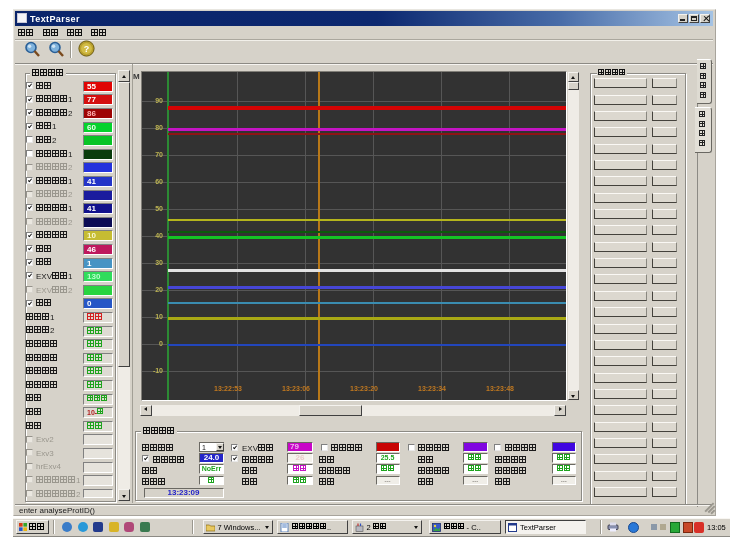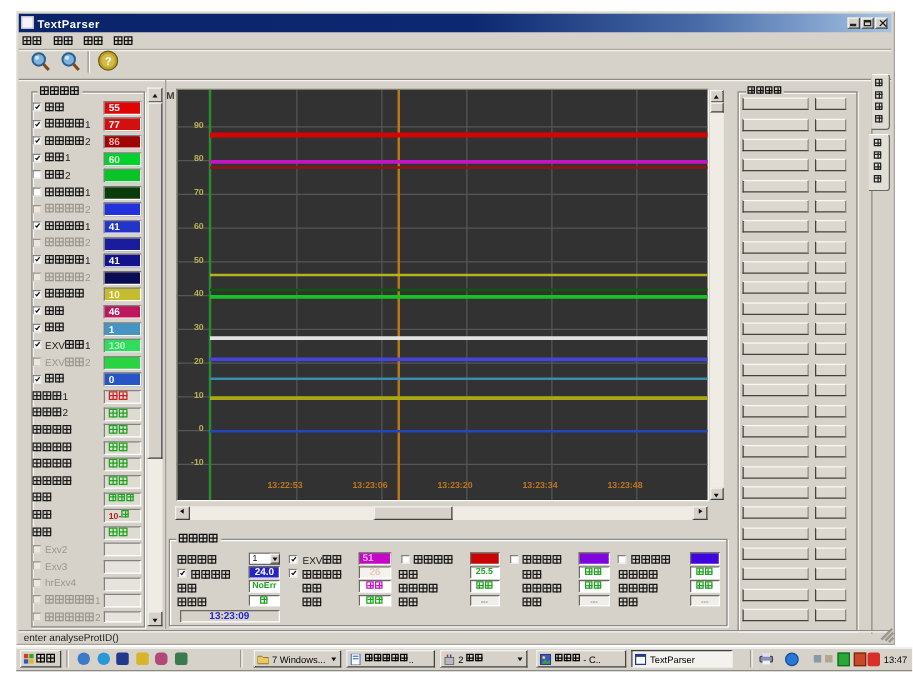--- a/index.html
+++ b/index.html
@@ -334,21 +334,21 @@
       <div class="k"></div>
     </div>
 <span class="lbl" style="left:242px;top:444px;">EXV<i class="h"></i><i class="h"></i></span>
 <div class="cb" style="left:231px;top:454.8px;">
       <div class="k"></div>
     </div>
 <span class="lbl" style="left:242px;top:455.5px;"><i class="h"></i><i class="h"></i><i class="h"></i><i class="h"></i></span>
 <span class="lbl" style="left:242px;top:466.5px;"><i class="h"></i><i class="h"></i></span>
 <span class="lbl" style="left:242px;top:477.5px;"><i class="h"></i><i class="h"></i></span>
 <div style="left:287px;top:442px;width:26px;height:9.5px;background:#c806c8;border:1px solid #6a6862;border-bottom-color:#fff;border-right-color:#fff;font:bold 8px 'Liberation Sans',sans-serif;color:#fff;text-align:center;line-height:7.5px;">
-      <span style="position:static;color:#f0b0f0;font-weight:bold;float:left;margin-left:2px;">51</span>
+      <span style="position:static;color:#f0b0f0;font-weight:bold;float:left;margin-left:2px;">79</span>
     </div>
 <div style="left:287px;top:453.3px;width:26px;height:9.5px;background:#f4f2ec;border:1px solid #6a6862;border-bottom-color:#fff;border-right-color:#fff;font:bold 8px 'Liberation Sans',sans-serif;color:#ccc;text-align:center;line-height:7.5px;"><span style="position:static;color:#e8c8c8;">26</span></div>
 <div style="left:287px;top:464.4px;width:26px;height:9.5px;background:#fff;border:1px solid #6a6862;border-bottom-color:#fff;border-right-color:#fff;font:bold 8px 'Liberation Sans',sans-serif;color:#1ea41e;text-align:center;line-height:7.5px;"><i class="h6" style="color:#c414c4"></i><i class="h6" style="color:#c414c4"></i></div>
 <div style="left:287px;top:475.5px;width:26px;height:9.5px;background:#fff;border:1px solid #6a6862;border-bottom-color:#fff;border-right-color:#fff;font:bold 8px 'Liberation Sans',sans-serif;color:#1ea41e;text-align:center;line-height:7.5px;"><i class="h6" style="color:#1ea41e"></i><i class="h6" style="color:#1ea41e"></i></div>
 <div class="cb" style="left:320.5px;top:443.5px;"></div>
 <span class="lbl" style="left:331px;top:444px;"><i class="h"></i><i class="h"></i><i class="h"></i><i class="h"></i></span>
 <span class="lbl" style="left:318.5px;top:455.5px;"><i class="h"></i><i class="h"></i></span>
 <span class="lbl" style="left:318.5px;top:466.5px;"><i class="h"></i><i class="h"></i><i class="h"></i><i class="h"></i></span>
 <span class="lbl" style="left:318.5px;top:477.5px;"><i class="h"></i><i class="h"></i></span>
 <div style="left:375.5px;top:442px;width:24px;height:9.5px;background:#c80404;border:1px solid #6a6862;border-bottom-color:#fff;border-right-color:#fff;font:bold 8px 'Liberation Sans',sans-serif;color:#fff;text-align:center;line-height:7.5px;"></div>
@@ -450,13 +450,13 @@
         <rect x="3" y="0.5" width="6" height="3" fill="#dde"></rect>
         <rect x="3" y="6.5" width="6" height="3" fill="#eef"></rect>
       </svg>
     </div>
 <div style="left:628px;top:521.5px;width:11px;height:11px;border-radius:5.5px;background:#2878d8;border:1px solid #1a4a90;"></div>
 <div style="left:651px;top:524px;width:6px;height:6px;background:#8a98a8;"></div>
 <div style="left:660px;top:524px;width:6px;height:6px;background:#b0a890;"></div>
 <div style="left:670px;top:521.5px;width:10px;height:11px;background:#28a838;border:1px solid #116a1e;"></div>
 <div style="left:682.5px;top:521.5px;width:10px;height:11px;background:#c84828;border:1px solid #7a2810;"></div>
 <div style="left:693.5px;top:521.5px;width:10px;height:11px;background:#d83028;border-radius:2px;"></div>
-<span style="left:707px;top:523px;font-size:7.5px;color:#000;">13:47</span>
+<span style="left:707px;top:523px;font-size:7.5px;color:#000;">13:05</span>
 </div>
 </body></html>

